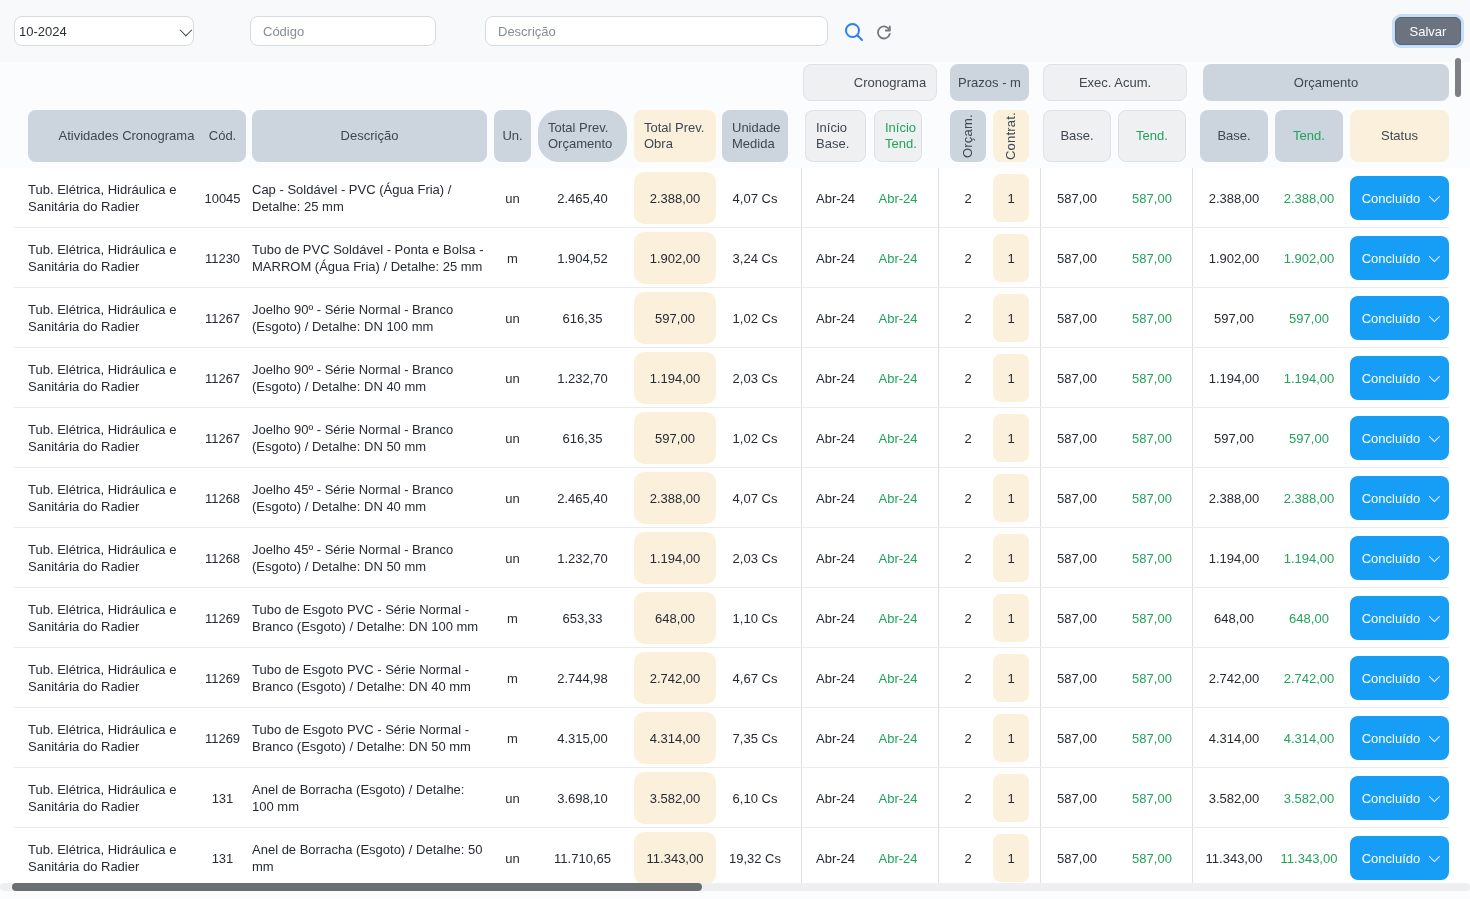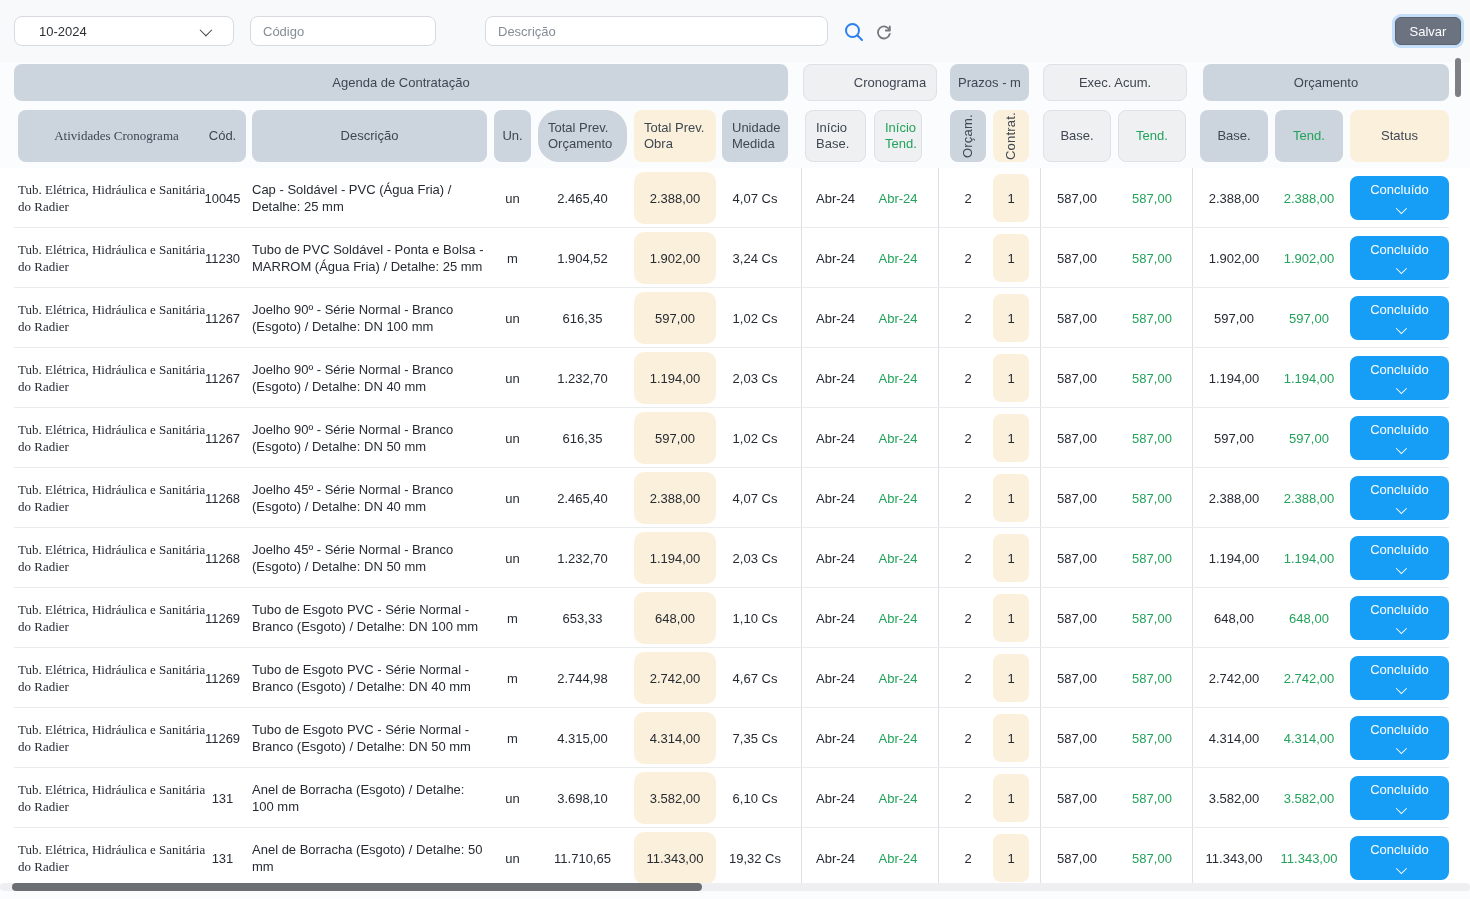--- a/index.html
+++ b/index.html
@@ -3,21 +3,21 @@
 <meta charset="utf-8">
 <style>
   * { margin:0; padding:0; box-sizing:border-box; }
   html,body { background:#fbfcfd; }
   body { font-family:"Liberation Sans","DejaVu Sans",sans-serif; color:#262b33; }
   .screen { position:relative; width:1470px; height:899px; overflow:hidden; background:#fbfcfd; }
 
   
   .topbar { position:absolute; top:0; left:0; width:1470px; height:62px; background:#f8f9fa; }
   .ctl { position:absolute; top:16px; height:30px; background:#fff; border:1px solid #d7dbe0; border-radius:8px; font-size:13px; color:#2b3035; }
-  .select { left:14px; width:220px; display:flex; align-items:center; padding:0 24px; cursor:pointer; }
+  .select { left:14px; width:180px; display:flex; align-items:center; padding:0 4px; cursor:pointer; }
   .select .sel-label { flex:1; }
   .chev-dark { width:9px; height:9px; border-right:1.6px solid #3a4047; border-bottom:1.6px solid #3a4047; transform:rotate(45deg) translateY(-2px); }
   .inp { padding:0 12px; outline:none; }
   .inp::placeholder { color:#868d96; }
   .inp-codigo { left:250px; width:186px; }
   .inp-desc { left:485px; width:343px; }
   .iconbtn { position:absolute; top:20px; width:24px; height:24px; background:none; border:none; cursor:pointer; display:flex; align-items:center; justify-content:center; }
   .search-btn { left:842px; }
   .refresh-btn { left:872px; }
   .save-btn { position:absolute; top:17px; left:1395px; width:66px; height:28px; background:#6b7280; border:1px solid #5b626c; border-radius:6px; color:#fff; font-size:13px; font-family:inherit; cursor:pointer; box-shadow:0 0 0 3px rgba(155,200,250,.55); }
@@ -28,21 +28,21 @@
   .header-row { position:absolute; top:110px; left:0; width:1470px; height:52px; }
   .hcell { position:absolute; top:0; height:52px; border-radius:8px; display:flex; align-items:center; justify-content:center; text-align:center; font-size:13px; color:#3f4752; line-height:16px; }
   .bg-blue { background:#ccd4de; }
   .bg-light { background:#eef0f2; border:1px solid #dee1e5; }
   .bg-cream { background:#fbf0db; }
   .h-left { justify-content:flex-start; text-align:left; padding:0 10px; }
   .grn { color:#23a25b; }
   .vert { writing-mode:vertical-rl; transform:rotate(180deg); letter-spacing:.2px; }
 
   
-  .c0 { left:18px;  width:197px;font-family:Liberation Serif, serif; }
+  .c0 { left:28px;  width:197px; }
   .c1 { left:199px; width:47px;  }
   .c2 { left:252px; width:235px; }
   .c3 { left:494px; width:37px;  }
   .c4 { left:538px; width:89px;border-radius:21px;  }
   .c5 { left:634px; width:82px;  }
   .c6 { left:722px; width:66px;  }
   .c7 { left:805px; width:61px;  }
   .c8 { left:874px; width:48px;  }
   .c9 { left:950px; width:36px;  }
   .c10{ left:993px; width:36px;  }
@@ -54,21 +54,21 @@
 
   
   .body { position:absolute; top:168px; left:0; width:1470px; height:715px; overflow:hidden; background:#fff; }
   .vdiv { position:absolute; top:0; bottom:0; width:1px; background:#dcdfe3; }
   .row { position:relative; height:60px; }
   .row::after { content:''; position:absolute; left:14px; right:21px; bottom:0; height:1px; background:#e9ebee; }
   .cell { position:absolute; top:0; height:60px; display:flex; align-items:center; justify-content:center; font-size:13px; line-height:17px; text-align:center; }
   .cell.al { justify-content:flex-start; text-align:left; }
   .cream-box { display:flex; align-items:center; justify-content:center; width:100%; height:52px; background:#fbf0db; border-radius:10px; }
   .cream-chip { display:flex; align-items:center; justify-content:center; width:36px; height:48px; background:#fbf0db; border-radius:8px; }
-  .status-btn { position:absolute; top:8px; height:44px; background:#169df6; border:none; border-radius:8px; color:#fff; font-size:13px; font-family:inherit; display:flex; align-items:center; justify-content:center; gap:9px; cursor:pointer;flex-direction:column; }
+  .status-btn { position:absolute; top:8px; height:44px; background:#169df6; border:none; border-radius:8px; color:#fff; font-size:13px; font-family:inherit; display:flex; align-items:center; justify-content:center; gap:9px; cursor:pointer; }
   .chev-white { width:8px; height:8px; border-right:1.8px solid #fff; border-bottom:1.8px solid #fff; transform:rotate(45deg) translateY(-2px); }
 
   
   .hscroll-track { position:absolute; top:883px; left:0; width:1470px; height:8px; background:#efeff1; border-radius:4px; cursor:pointer; }
   .hscroll-thumb { position:absolute; top:0; left:12px; width:690px; height:8px; background:#6b6e72; border-radius:4px; cursor:grab; }
   .vscroll-thumb { position:absolute; top:58px; left:1455px; width:6px; height:39px; background:#7c8085; border-radius:3px; cursor:grab; }
 </style>
 </head>
 <body>
 
@@ -94,21 +94,20 @@
         <svg width="20" height="20" viewBox="0 0 20 20" fill="none">
             <path d="M15.5 8.2a6 6 0 1 0 .3 3.6" stroke="#75797e" stroke-width="1.8" stroke-linecap="round"></path>
             <path d="M15.8 4.5v4h-4" stroke="#75797e" stroke-width="1.8" stroke-linecap="round" stroke-linejoin="round"></path>
           </svg>
       </span>
     </button>
     <button class="save-btn">Salvar</button>
   </div>
 
   <div class="group-row">
-    <div class="gcell bg-blue" style="left:14px;width:774px;">Agenda de Contratação</div>
     <div class="gcell bg-light" style="left:803px;width:134px;padding-left:40px;">Cronograma</div>
     <div class="gcell bg-blue" style="left:950px;width:79px;">Prazos - m</div>
     <div class="gcell bg-light" style="left:1043px;width:144px;">Exec. Acum.</div>
     <div class="gcell bg-blue" style="left:1203px;width:246px;">Orçamento</div>
   </div>
 
   <div class="header-row">
     <div class="hcell bg-blue c0">Atividades Cronograma</div>
     <div class="hcell bg-blue c1">Cód.</div>
     <div class="hcell bg-blue c2">Descrição</div>

